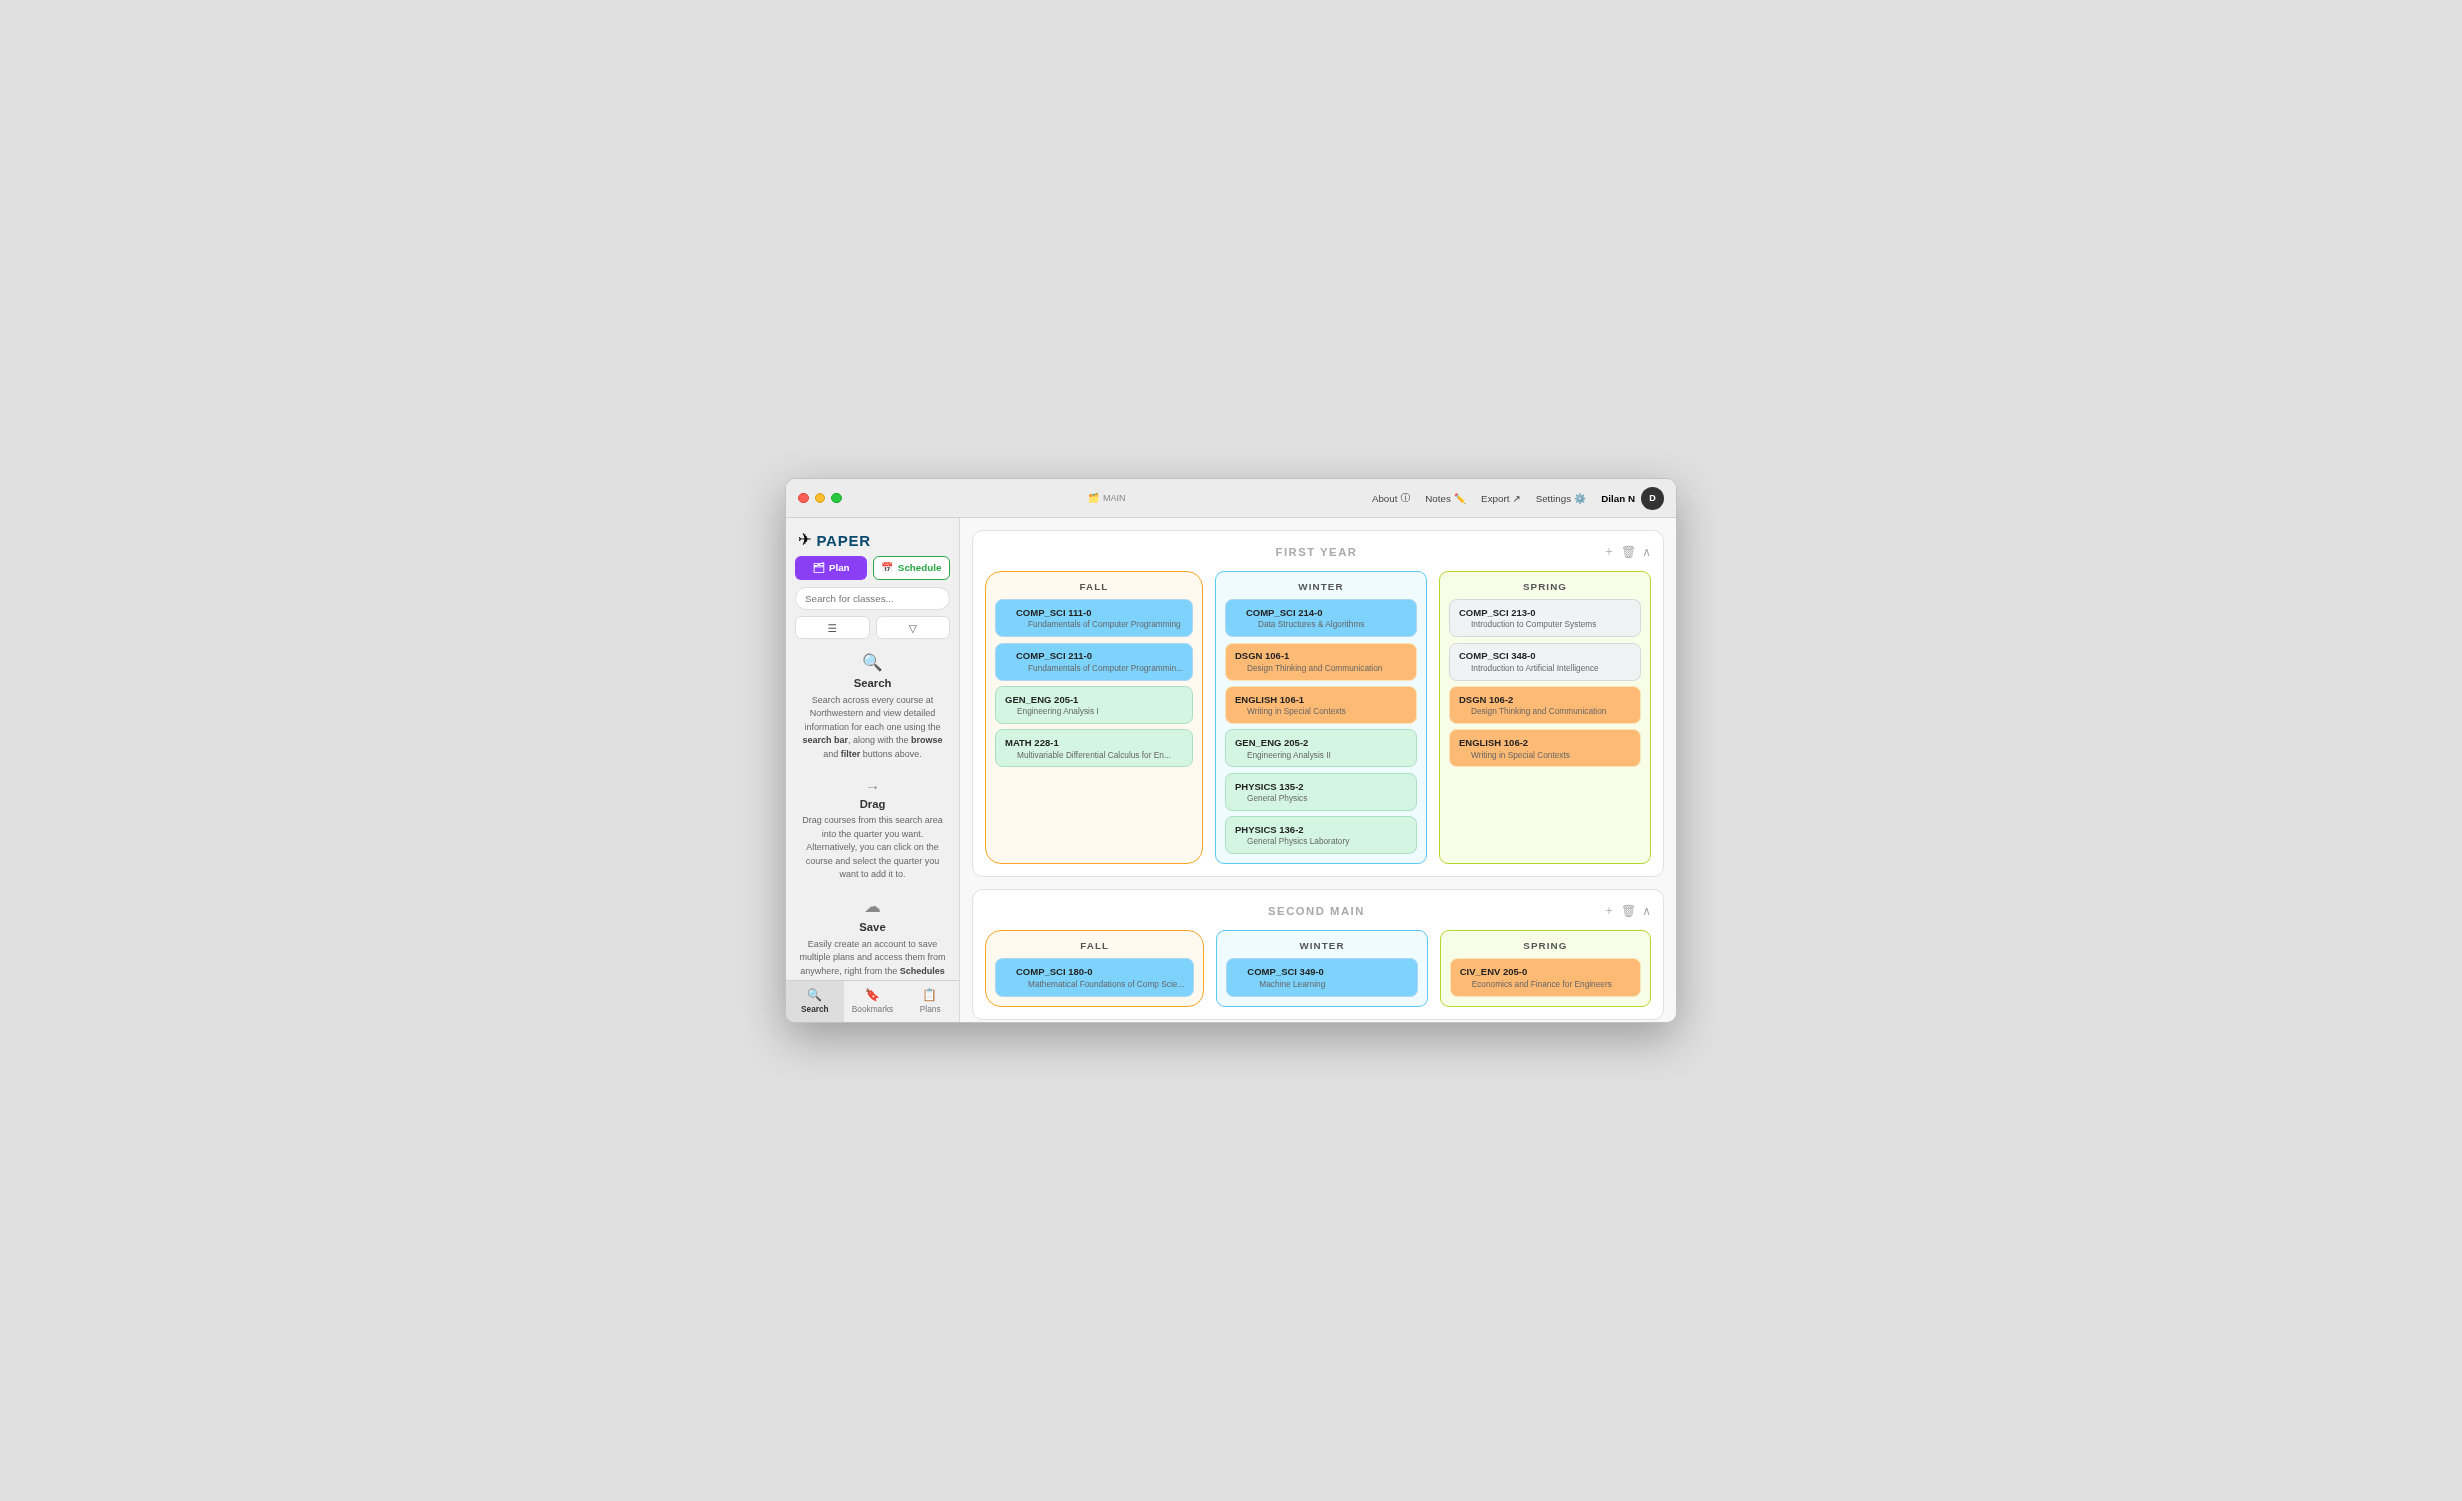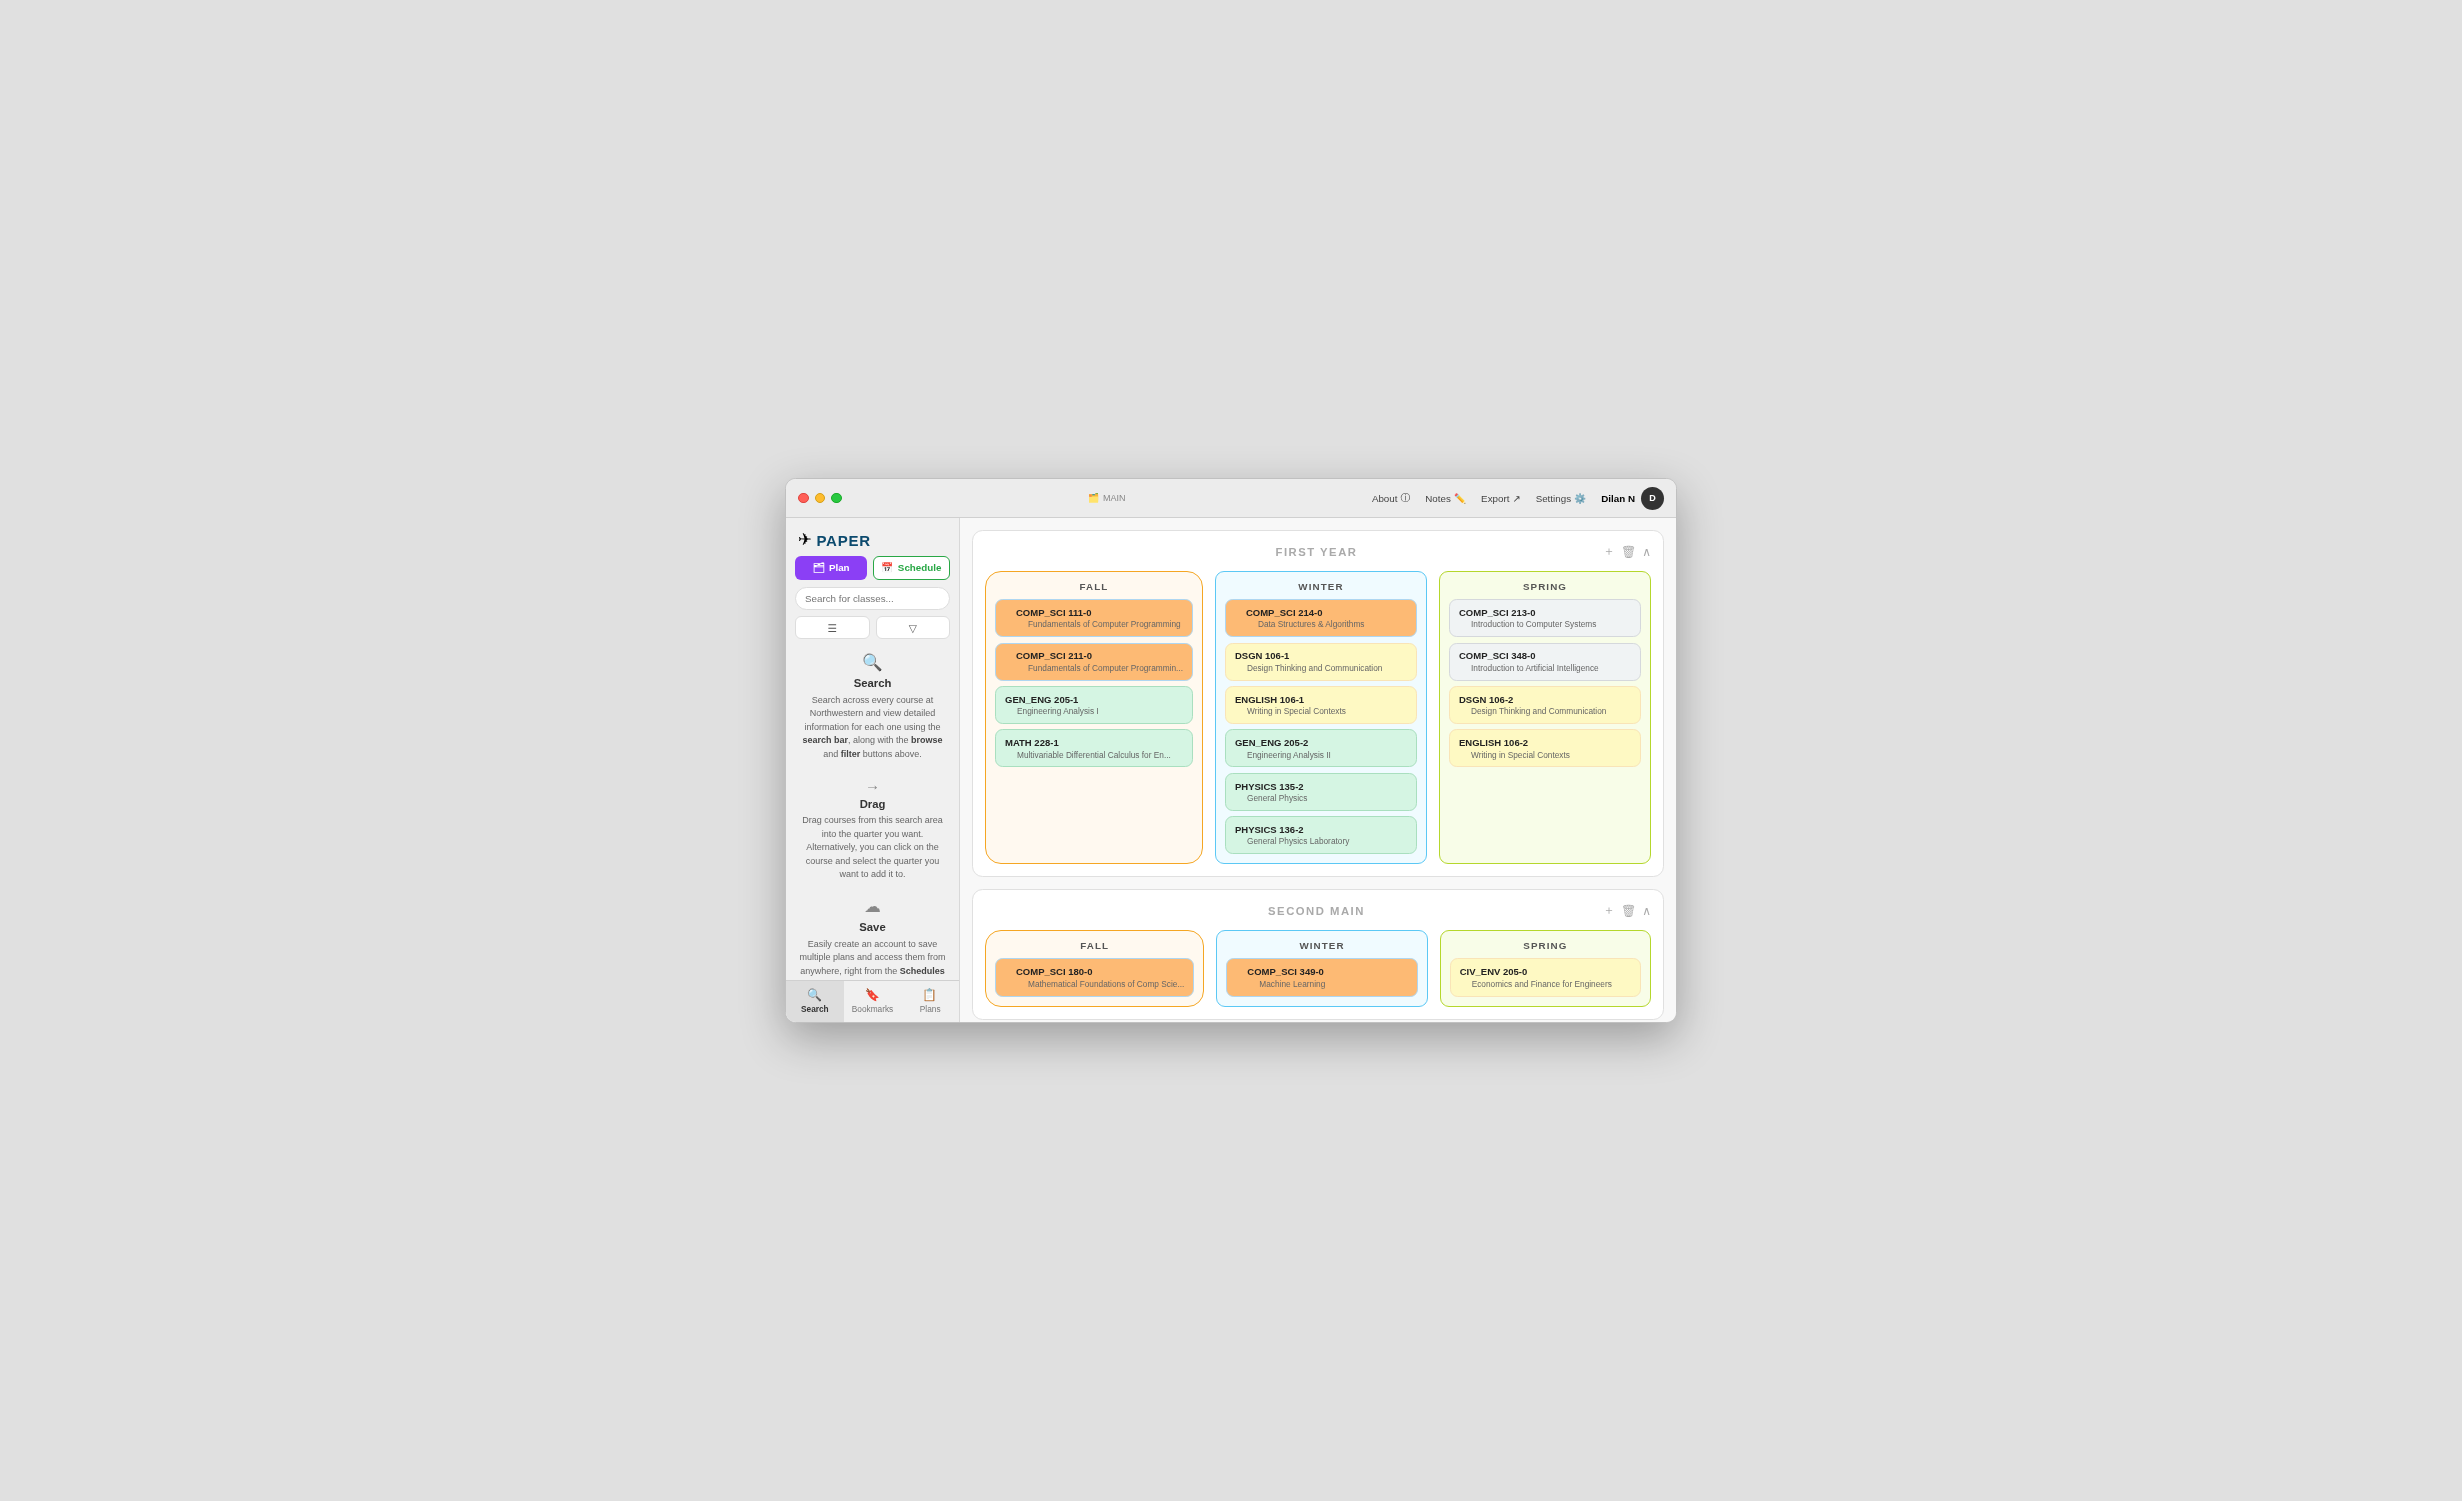--- a/index.html
+++ b/index.html
@@ -307,22 +307,22 @@
       color: #555;
       margin-bottom: 7.6px;
     }
     .course-card {
       border-radius: 7.6px;
       padding: 6.8px 9px;
       margin-bottom: 5.3px;
       cursor: pointer;
     }
     .course-card:last-child { margin-bottom: 0; }
-    .course-card-blue { background: #fdba74; border: 0.8px solid #aed6f1; padding-left: 20px; }
-    .course-card-tan { background: #fef9c3; border: 0.8px solid #f9e4b7; }
+    .course-card-blue { background: #7dd3fc; border: 0.8px solid #aed6f1; padding-left: 20px; }
+    .course-card-tan { background: #fdba74; border: 0.8px solid #f9e4b7; }
     .course-card-teal { background: #d5f5e3; border: 0.8px solid #a9dfbf; }
     .course-card-light { background: #f0f3f4; border: 0.8px solid #d5d8dc; }
     .course-name {
       font-size: 9.5px;
       font-weight: 700;
       color: #222;
       margin-bottom: 1.5px;
     }
     .course-desc {
       font-size: 8.3px;

